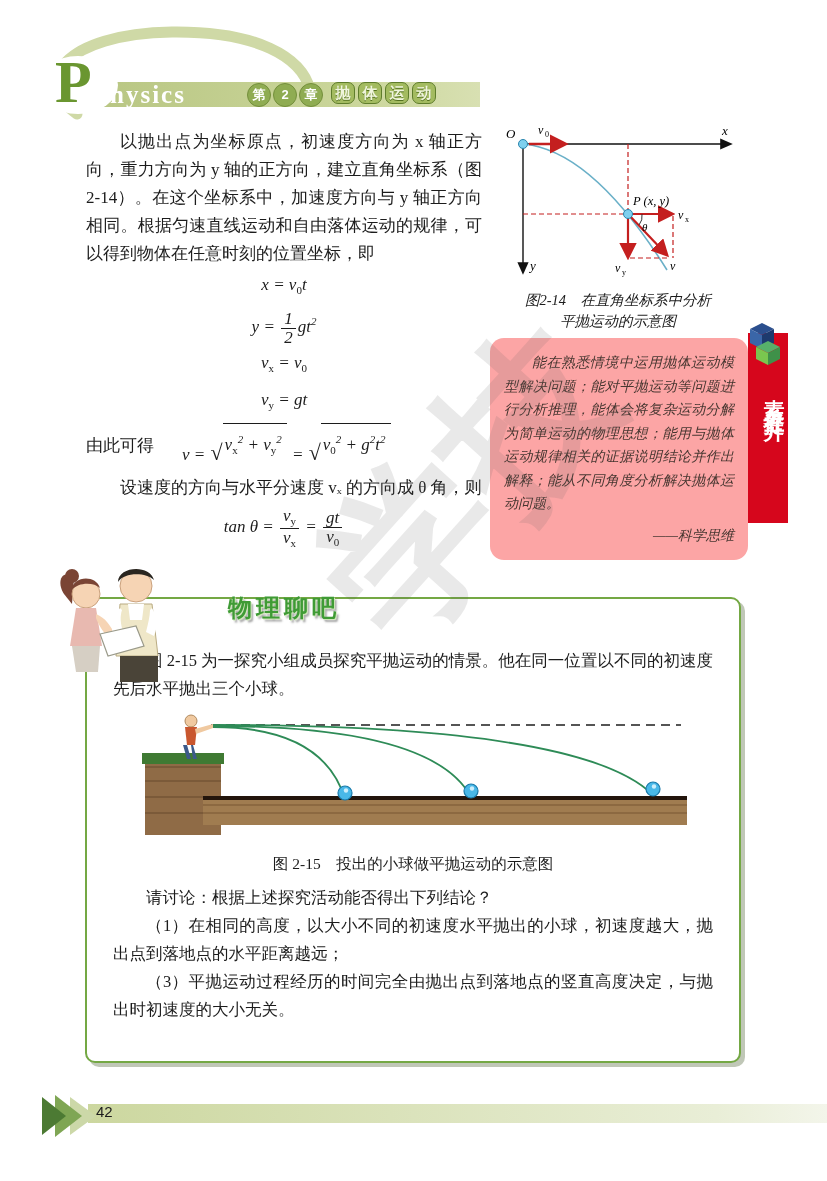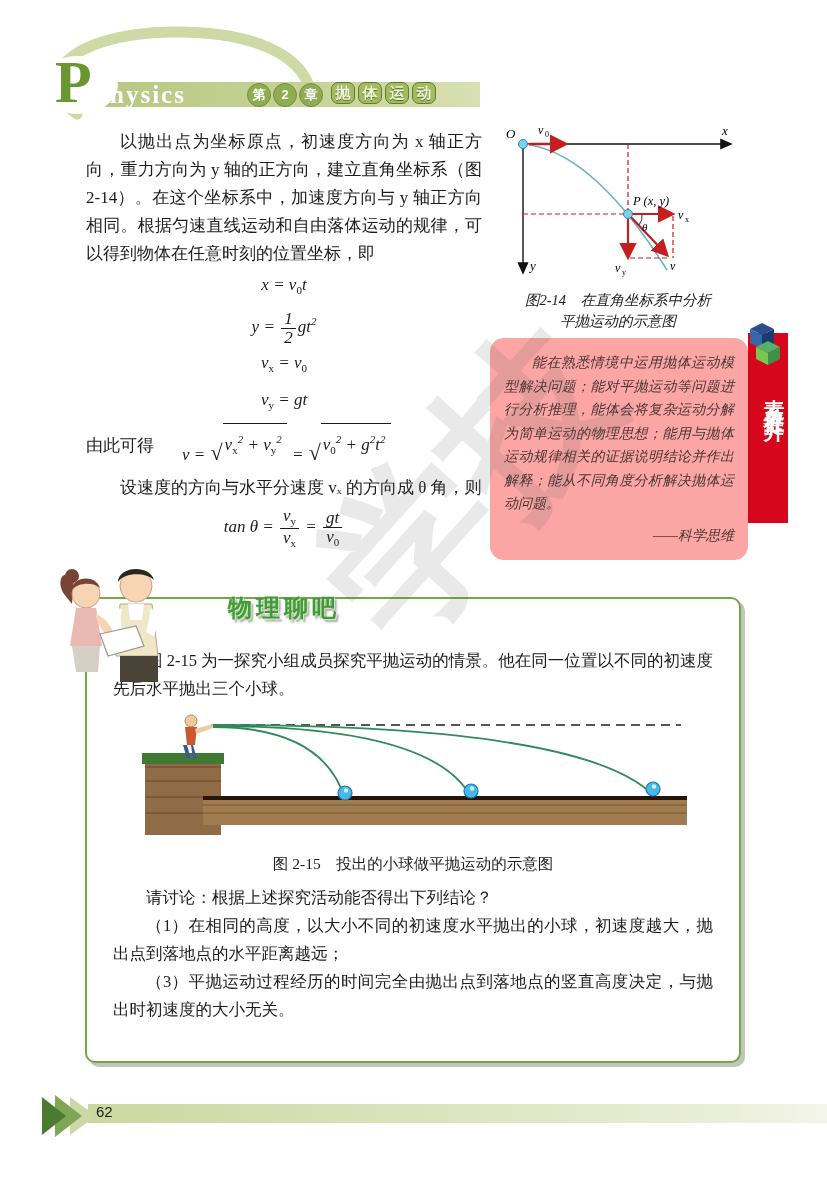--- a/index.html
+++ b/index.html
@@ -274,13 +274,13 @@
     <p class="indent">（3）平抛运动过程经历的时间完全由抛出点到落地点的竖直高度决定，与抛出时初速度的大小无关。</p>
   </div>
 </div>
 
 <svg class="foot-chev" width="72" height="44" viewBox="0 0 72 44">
   <polygon points="30,3 56,22 30,41" fill="#ccd8a8"></polygon>
   <polygon points="15,1 42,22 15,43" fill="#7fa654"></polygon>
   <polygon points="2,3 26,22 2,41" fill="#4c7a33"></polygon>
 </svg>
 <div class="foot-bar"></div>
-<div class="foot-num">62</div>
+<div class="foot-num">42</div>
 
 </body></html>

